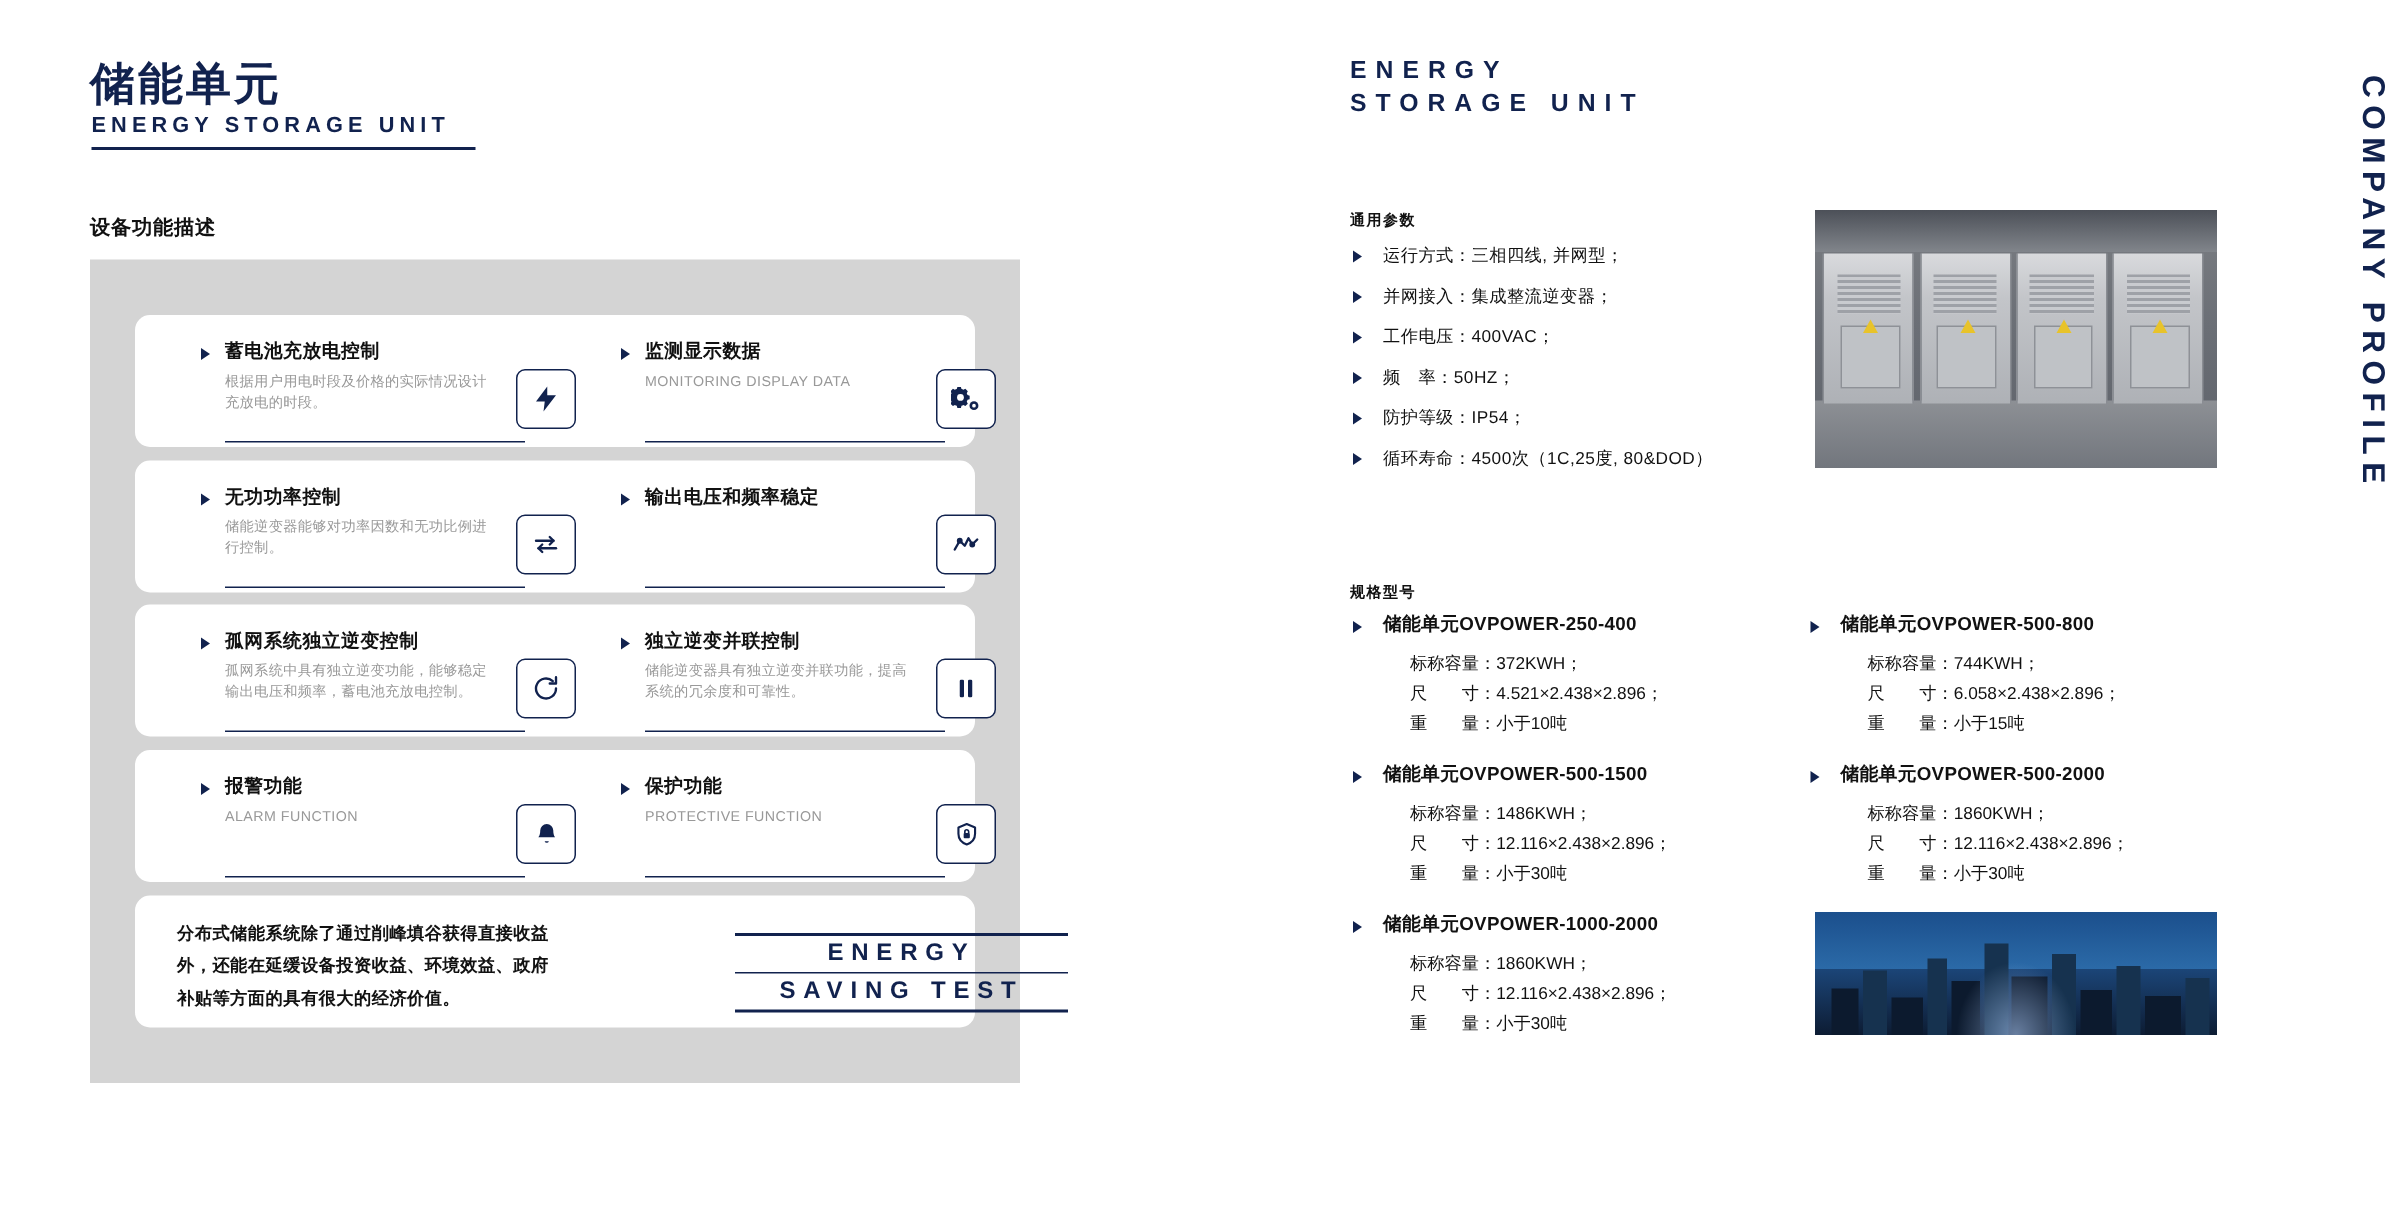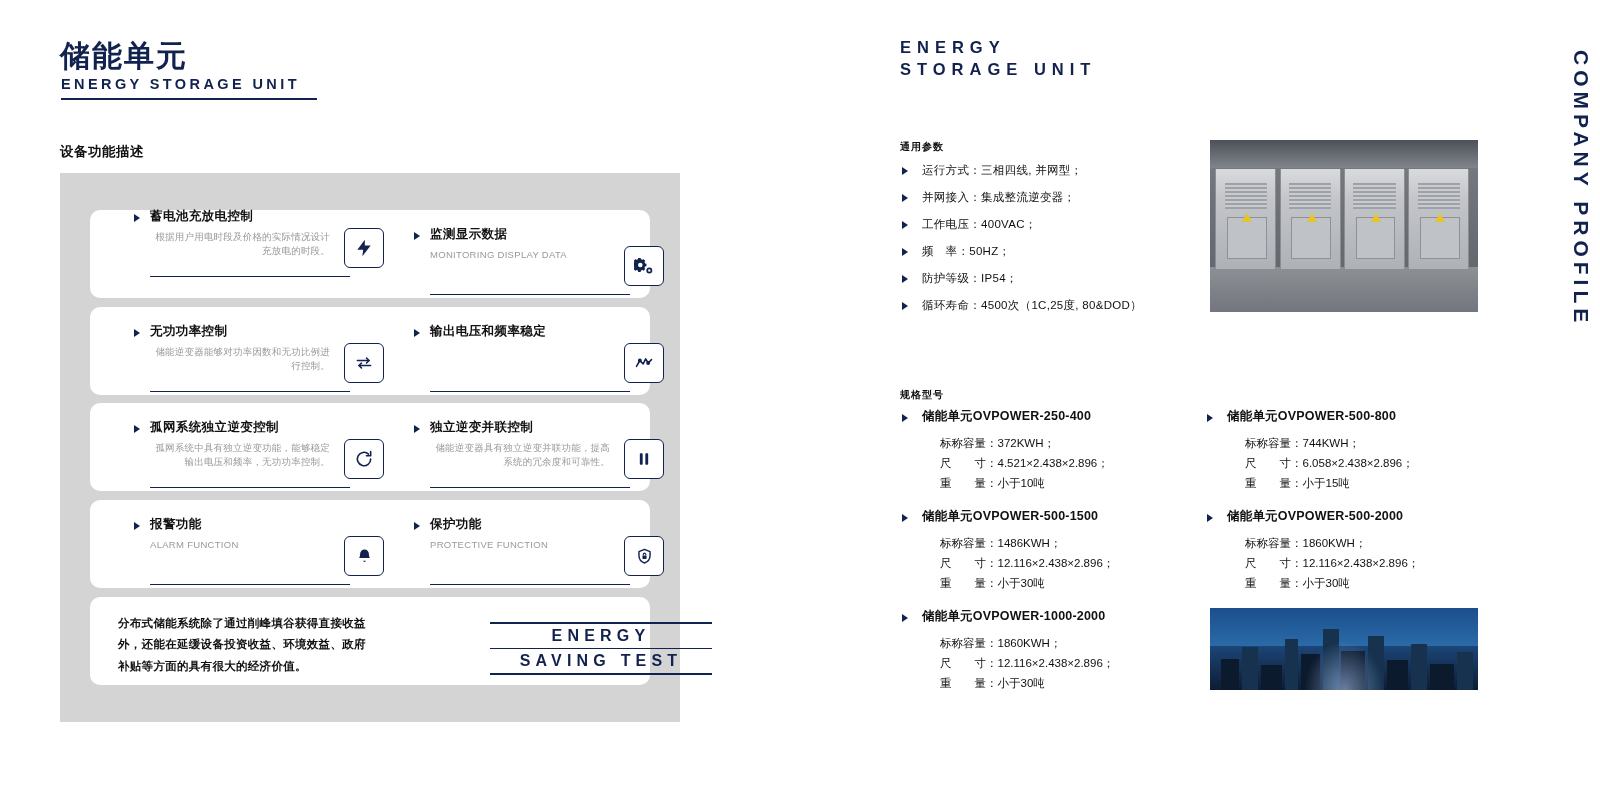--- a/index.html
+++ b/index.html
@@ -97,21 +97,20 @@
     letter-spacing: 0.4px;
   }
   .feature .f-desc {
     position: absolute;
     left: 38px; top: 30px;
     width: 180px;
     font-size: 9.5px;
     line-height: 1.5;
     color: #999;
     letter-spacing: 0.2px;
-    text-align: right;
   }
   .feature .f-desc-en {
     position: absolute;
     left: 38px; top: 31px;
     width: 200px;
     font-size: 9.5px;
     color: #999;
     letter-spacing: 0.3px;
   }
   .feature .f-rule {
@@ -351,21 +350,21 @@
     <div class="section-label">设备功能描述</div>
 
     <div class="gray-panel"></div>
 
     <div class="white-card" id="card1"></div>
     <div class="white-card" id="card2"></div>
     <div class="white-card" id="card3"></div>
     <div class="white-card" id="card4"></div>
     <div class="white-card" id="card5"></div>
 
-    <div class="feature" style="left:112px; top:200px;">
+    <div class="feature" style="left:112px; top:218px;">
       <span class="arrow"></span>
       <div class="f-title">蓄电池充放电控制</div>
       <div class="f-desc">根据用户用电时段及价格的实际情况设计充放电的时段。</div>
       <div class="f-rule"></div>
       <div class="icon-box">
         <svg width="20" height="20" viewBox="0 0 24 24">
             <polygon points="13,2 4,14 11,14 10,22 20,9 13,9" fill="#11224e"></polygon>
           </svg>
       </div>
     </div>
@@ -409,21 +408,21 @@
           <path d="M3 16l4-7 4 4 3-6 3 5 4-4"></path>
           <circle cx="7" cy="9" r="1.4" fill="#11224e"></circle>
           <circle cx="17" cy="12" r="1.4" fill="#11224e"></circle>
         </svg>
       </div>
     </div>
 
     <div class="feature" style="left:112px; top:411px;">
       <span class="arrow"></span>
       <div class="f-title">孤网系统独立逆变控制</div>
-      <div class="f-desc">孤网系统中具有独立逆变功能，能够稳定输出电压和频率，无功功率控制。</div>
+      <div class="f-desc">孤网系统中具有独立逆变功能，能够稳定输出电压和频率，蓄电池充放电控制。</div>
       <div class="f-rule"></div>
       <div class="icon-box">
         <svg width="20" height="20" viewBox="0 0 24 24" stroke="#11224e" stroke-width="1.9" fill="none" stroke-linecap="round" stroke-linejoin="round">
           <path d="M20 12a8 8 0 1 1-2.6-5.9"></path>
           <polyline points="20,3 20,8 15,8"></polyline>
         </svg>
       </div>
     </div>
 
     <div class="feature" style="left:392px; top:411px;">

